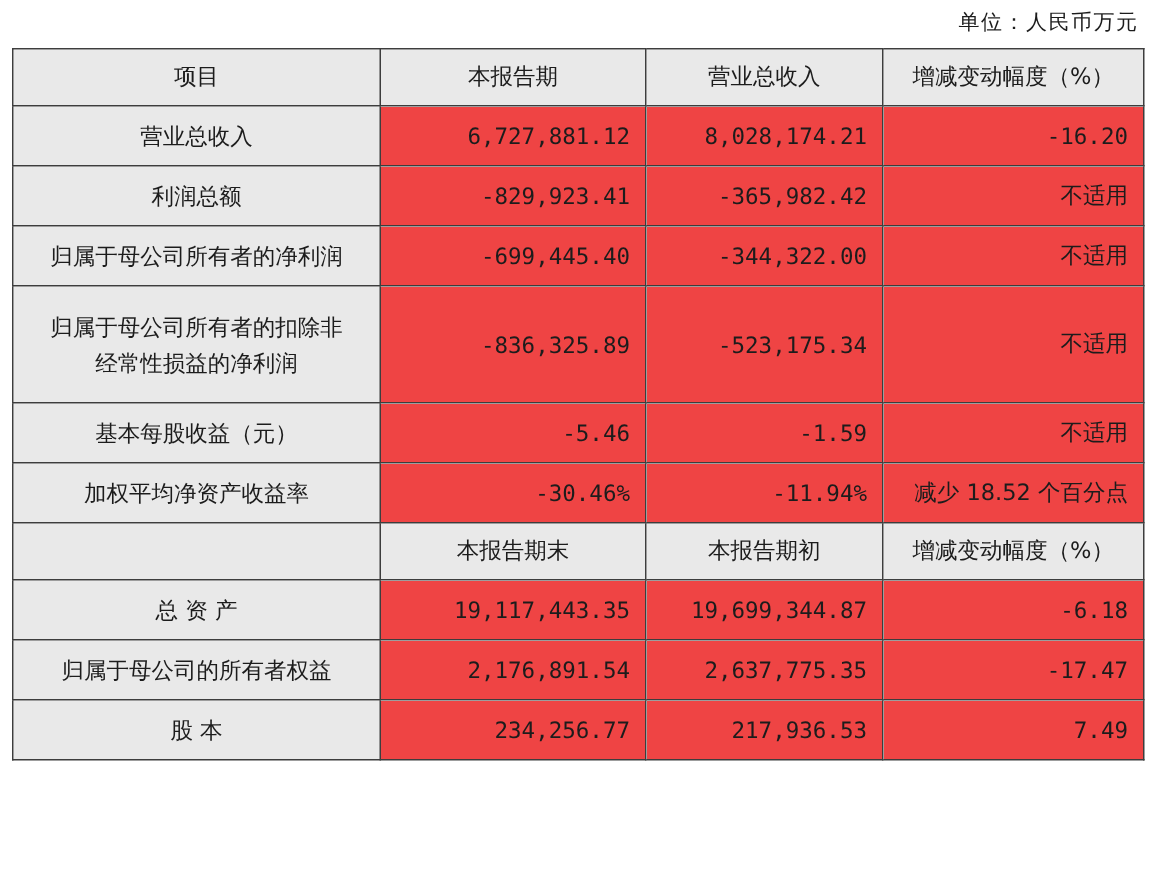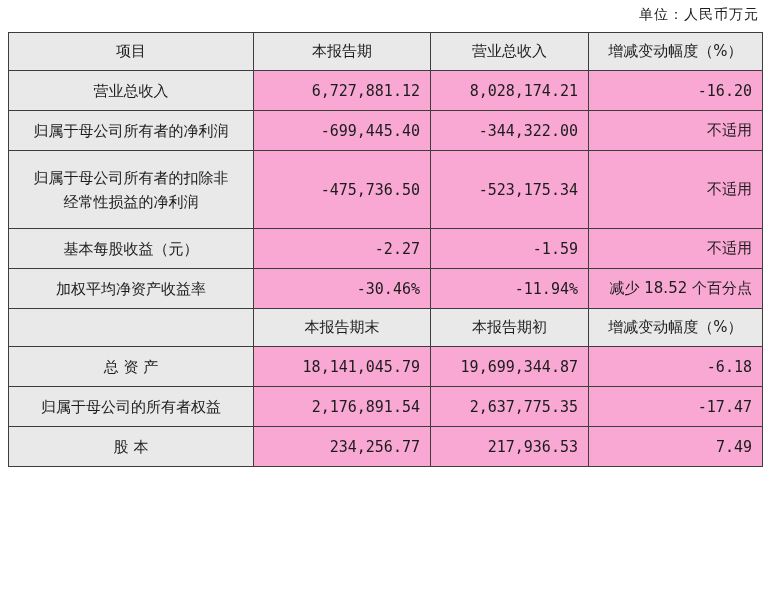--- a/index.html
+++ b/index.html
@@ -42,21 +42,21 @@
   col.c3 { width: 158px; }
   col.c4 { width: 174px; }
   tr.hdr td, td.label {
     background: var(--cell-gray);
     text-align: center;
   }
   tr.hdr { height: 38px; }
   tr.data { height: 40px; }
   tr.tall { height: 78px; }
   td.val {
-    background: #f9a8d4;
+    background: #ef4444;
     text-align: right;
     padding-right: 10px;
     font-family: "DejaVu Sans Mono", "Liberation Mono", monospace;
     font-size: 15px;
   }
   td.val.cjk {
     font-family: "DejaVu Sans", "Liberation Sans", sans-serif;
   }
   td.label { white-space: pre-line; line-height: 1.6; padding: 0 2px; }
 </style>
@@ -79,53 +79,59 @@
       <td>营业总收入</td>
       <td>增减变动幅度（%）</td>
     </tr>
     <tr class="data">
       <td class="label">营业总收入</td>
       <td class="val">6,727,881.12</td>
       <td class="val">8,028,174.21</td>
       <td class="val">-16.20</td>
     </tr>
     <tr class="data">
+      <td class="label">利润总额</td>
+      <td class="val">-829,923.41</td>
+      <td class="val">-365,982.42</td>
+      <td class="val cjk">不适用</td>
+    </tr>
+    <tr class="data">
       <td class="label">归属于母公司所有者的净利润</td>
       <td class="val">-699,445.40</td>
       <td class="val">-344,322.00</td>
       <td class="val cjk">不适用</td>
     </tr>
     <tr class="tall">
       <td class="label">归属于母公司所有者的扣除非
 经常性损益的净利润</td>
-      <td class="val">-475,736.50</td>
+      <td class="val">-836,325.89</td>
       <td class="val">-523,175.34</td>
       <td class="val cjk">不适用</td>
     </tr>
     <tr class="data">
       <td class="label">基本每股收益（元）</td>
-      <td class="val">-2.27</td>
+      <td class="val">-5.46</td>
       <td class="val">-1.59</td>
       <td class="val cjk">不适用</td>
     </tr>
     <tr class="data">
       <td class="label">加权平均净资产收益率</td>
       <td class="val">-30.46%</td>
       <td class="val">-11.94%</td>
       <td class="val cjk">减少 18.52 个百分点</td>
     </tr>
     <tr class="hdr">
       <td></td>
       <td>本报告期末</td>
       <td>本报告期初</td>
       <td>增减变动幅度（%）</td>
     </tr>
     <tr class="data">
       <td class="label">总 资 产</td>
-      <td class="val">18,141,045.79</td>
+      <td class="val">19,117,443.35</td>
       <td class="val">19,699,344.87</td>
       <td class="val">-6.18</td>
     </tr>
     <tr class="data">
       <td class="label">归属于母公司的所有者权益</td>
       <td class="val">2,176,891.54</td>
       <td class="val">2,637,775.35</td>
       <td class="val">-17.47</td>
     </tr>
     <tr class="data">

